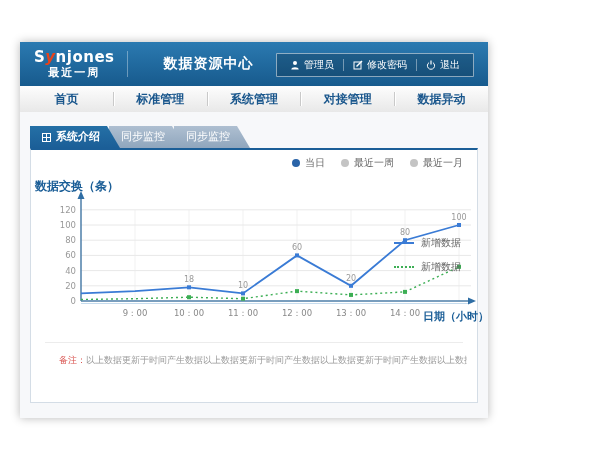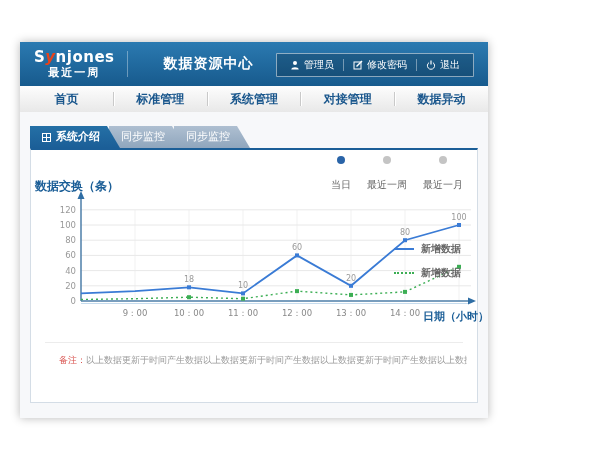--- a/index.html
+++ b/index.html
@@ -23,26 +23,26 @@
   
   .content{position:absolute;left:0;right:0;top:70px;bottom:0;background:#f7f8fa;padding:14px 10px 16px;}
   .tabs{display:flex;height:22px;align-items:flex-end;}
   .tab{height:22px;line-height:22px;color:#fff;font-size:11px;padding:0 20px 0 12px;clip-path:polygon(0 0,calc(100% - 13px) 0,100% 100%,0 100%);display:flex;align-items:center;gap:5px;cursor:pointer;}
   .tab.active{background:linear-gradient(#2470a6,#1b5e97);font-weight:bold;z-index:3;position:relative;}
   .tab.inactive{background:linear-gradient(#aebfd1,#90a6bd);margin-left:-11px;position:relative;}
   .tab.t2{z-index:2;} .tab.t3{z-index:1;}
   .panel{position:relative;height:252px;background:#fff;border:1px solid #d4dde6;border-top:2px solid #1b5e97;}
   
   .radios{position:absolute;top:6px;right:14px;display:flex;gap:16px;align-items:center;}
-  .radio{display:flex;align-items:center;gap:14px;font-size:10px;color:#666;cursor:pointer;flex-direction:column;}
+  .radio{display:flex;align-items:center;gap:5px;font-size:10px;color:#666;cursor:pointer;}
   .dot{width:8px;height:8px;border-radius:50%;background:#c4c4c4;}
   .radio.sel .dot{background:#2a64a8;}
   .ylabel{position:absolute;top:28px;left:4px;color:#1b5e97;font-size:12px;font-weight:bold;}
   .chart{position:absolute;top:36px;left:12px;}
-  .legend{position:absolute;top:92px;right:16px;font-weight:bold;}
+  .legend{position:absolute;top:86px;right:16px;}
   .lg-row{display:flex;align-items:center;gap:7px;margin-bottom:10px;}
   .lg-swatch{width:20px;height:0;}
   .lg-label{font-size:10px;color:#666;}
   .divider{position:absolute;left:14px;right:14px;top:192px;height:1px;background:#ececec;}
   .note{position:absolute;left:28px;right:10px;top:204px;font-size:9px;color:#9a9a9a;white-space:nowrap;overflow:hidden;}
   .note .red{color:#d9534f;}
 </style>
 </head>
 <body>
 

